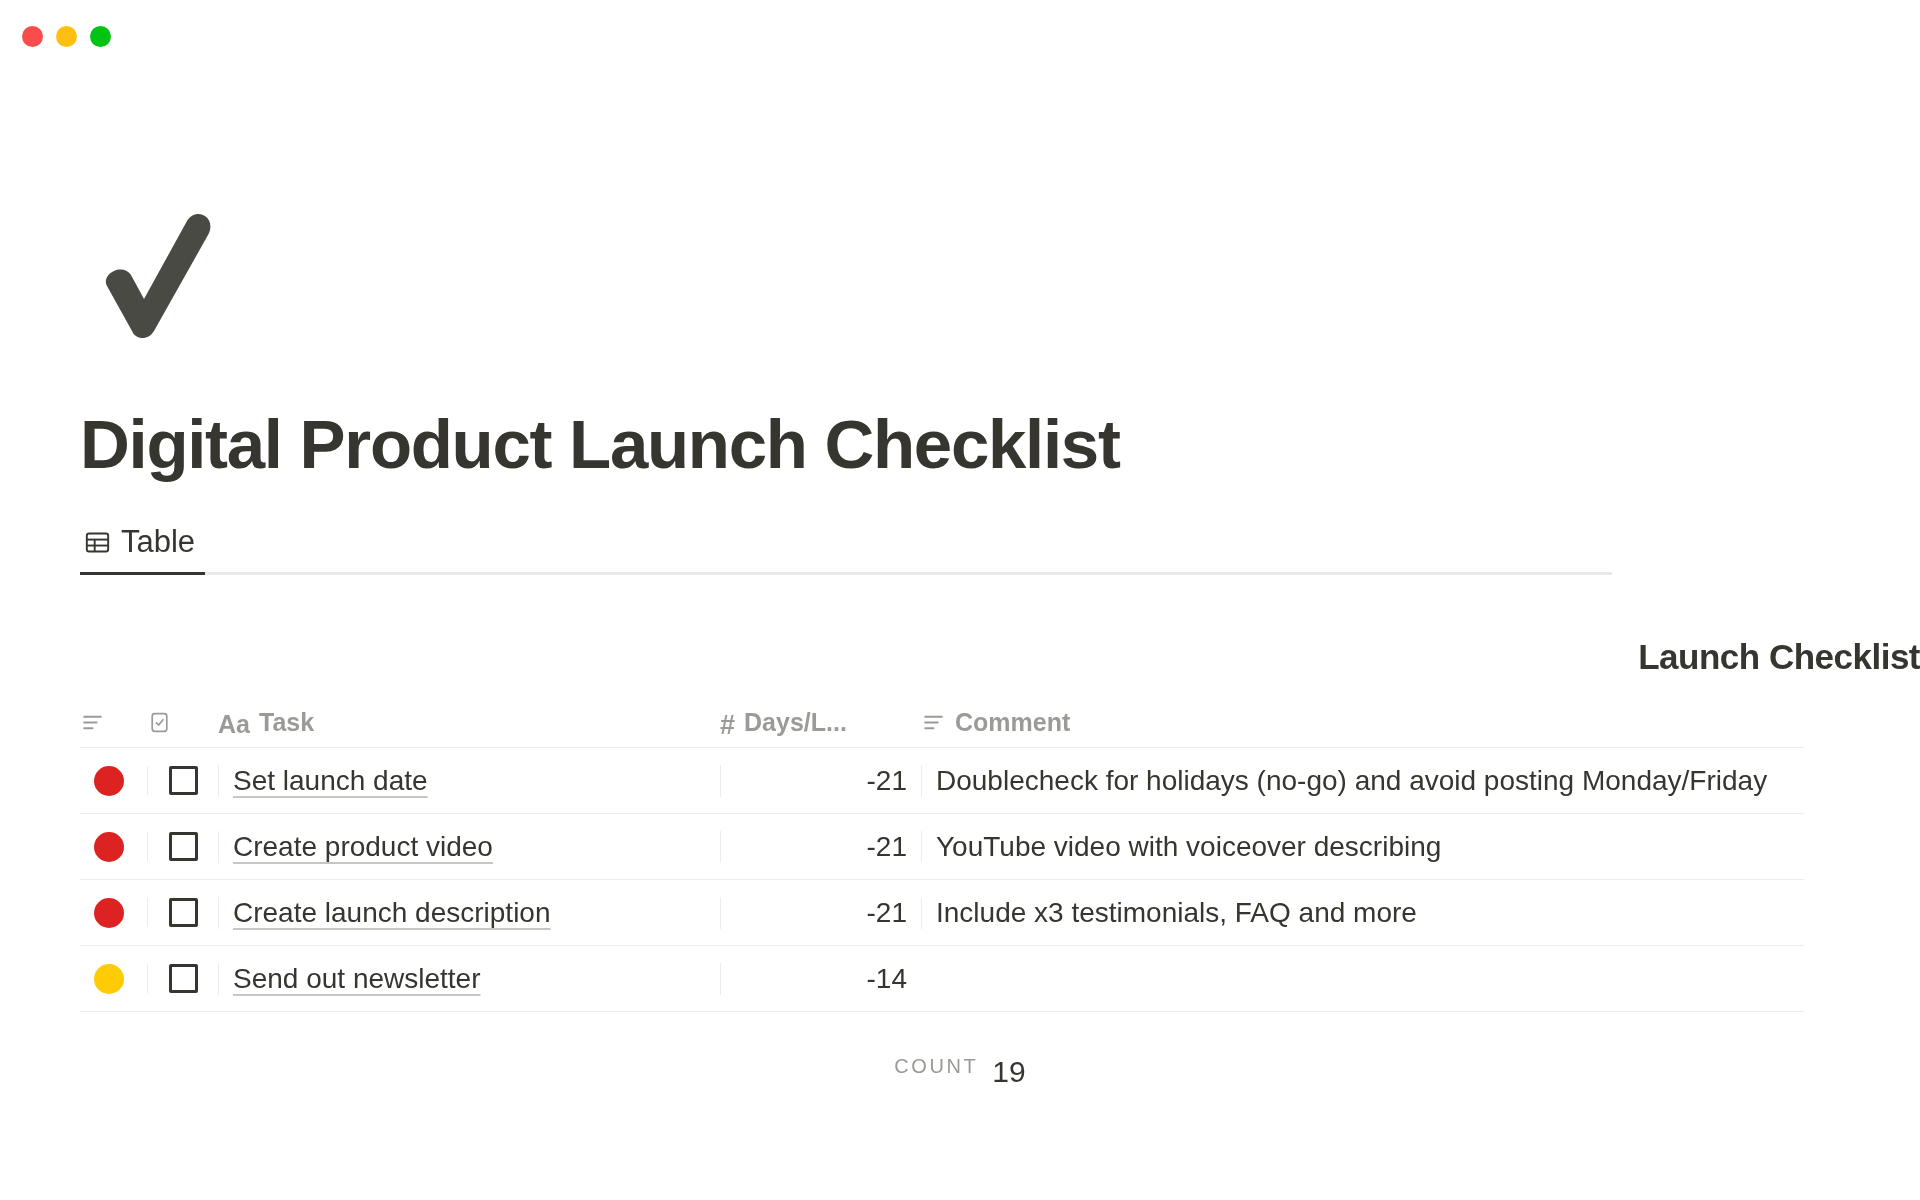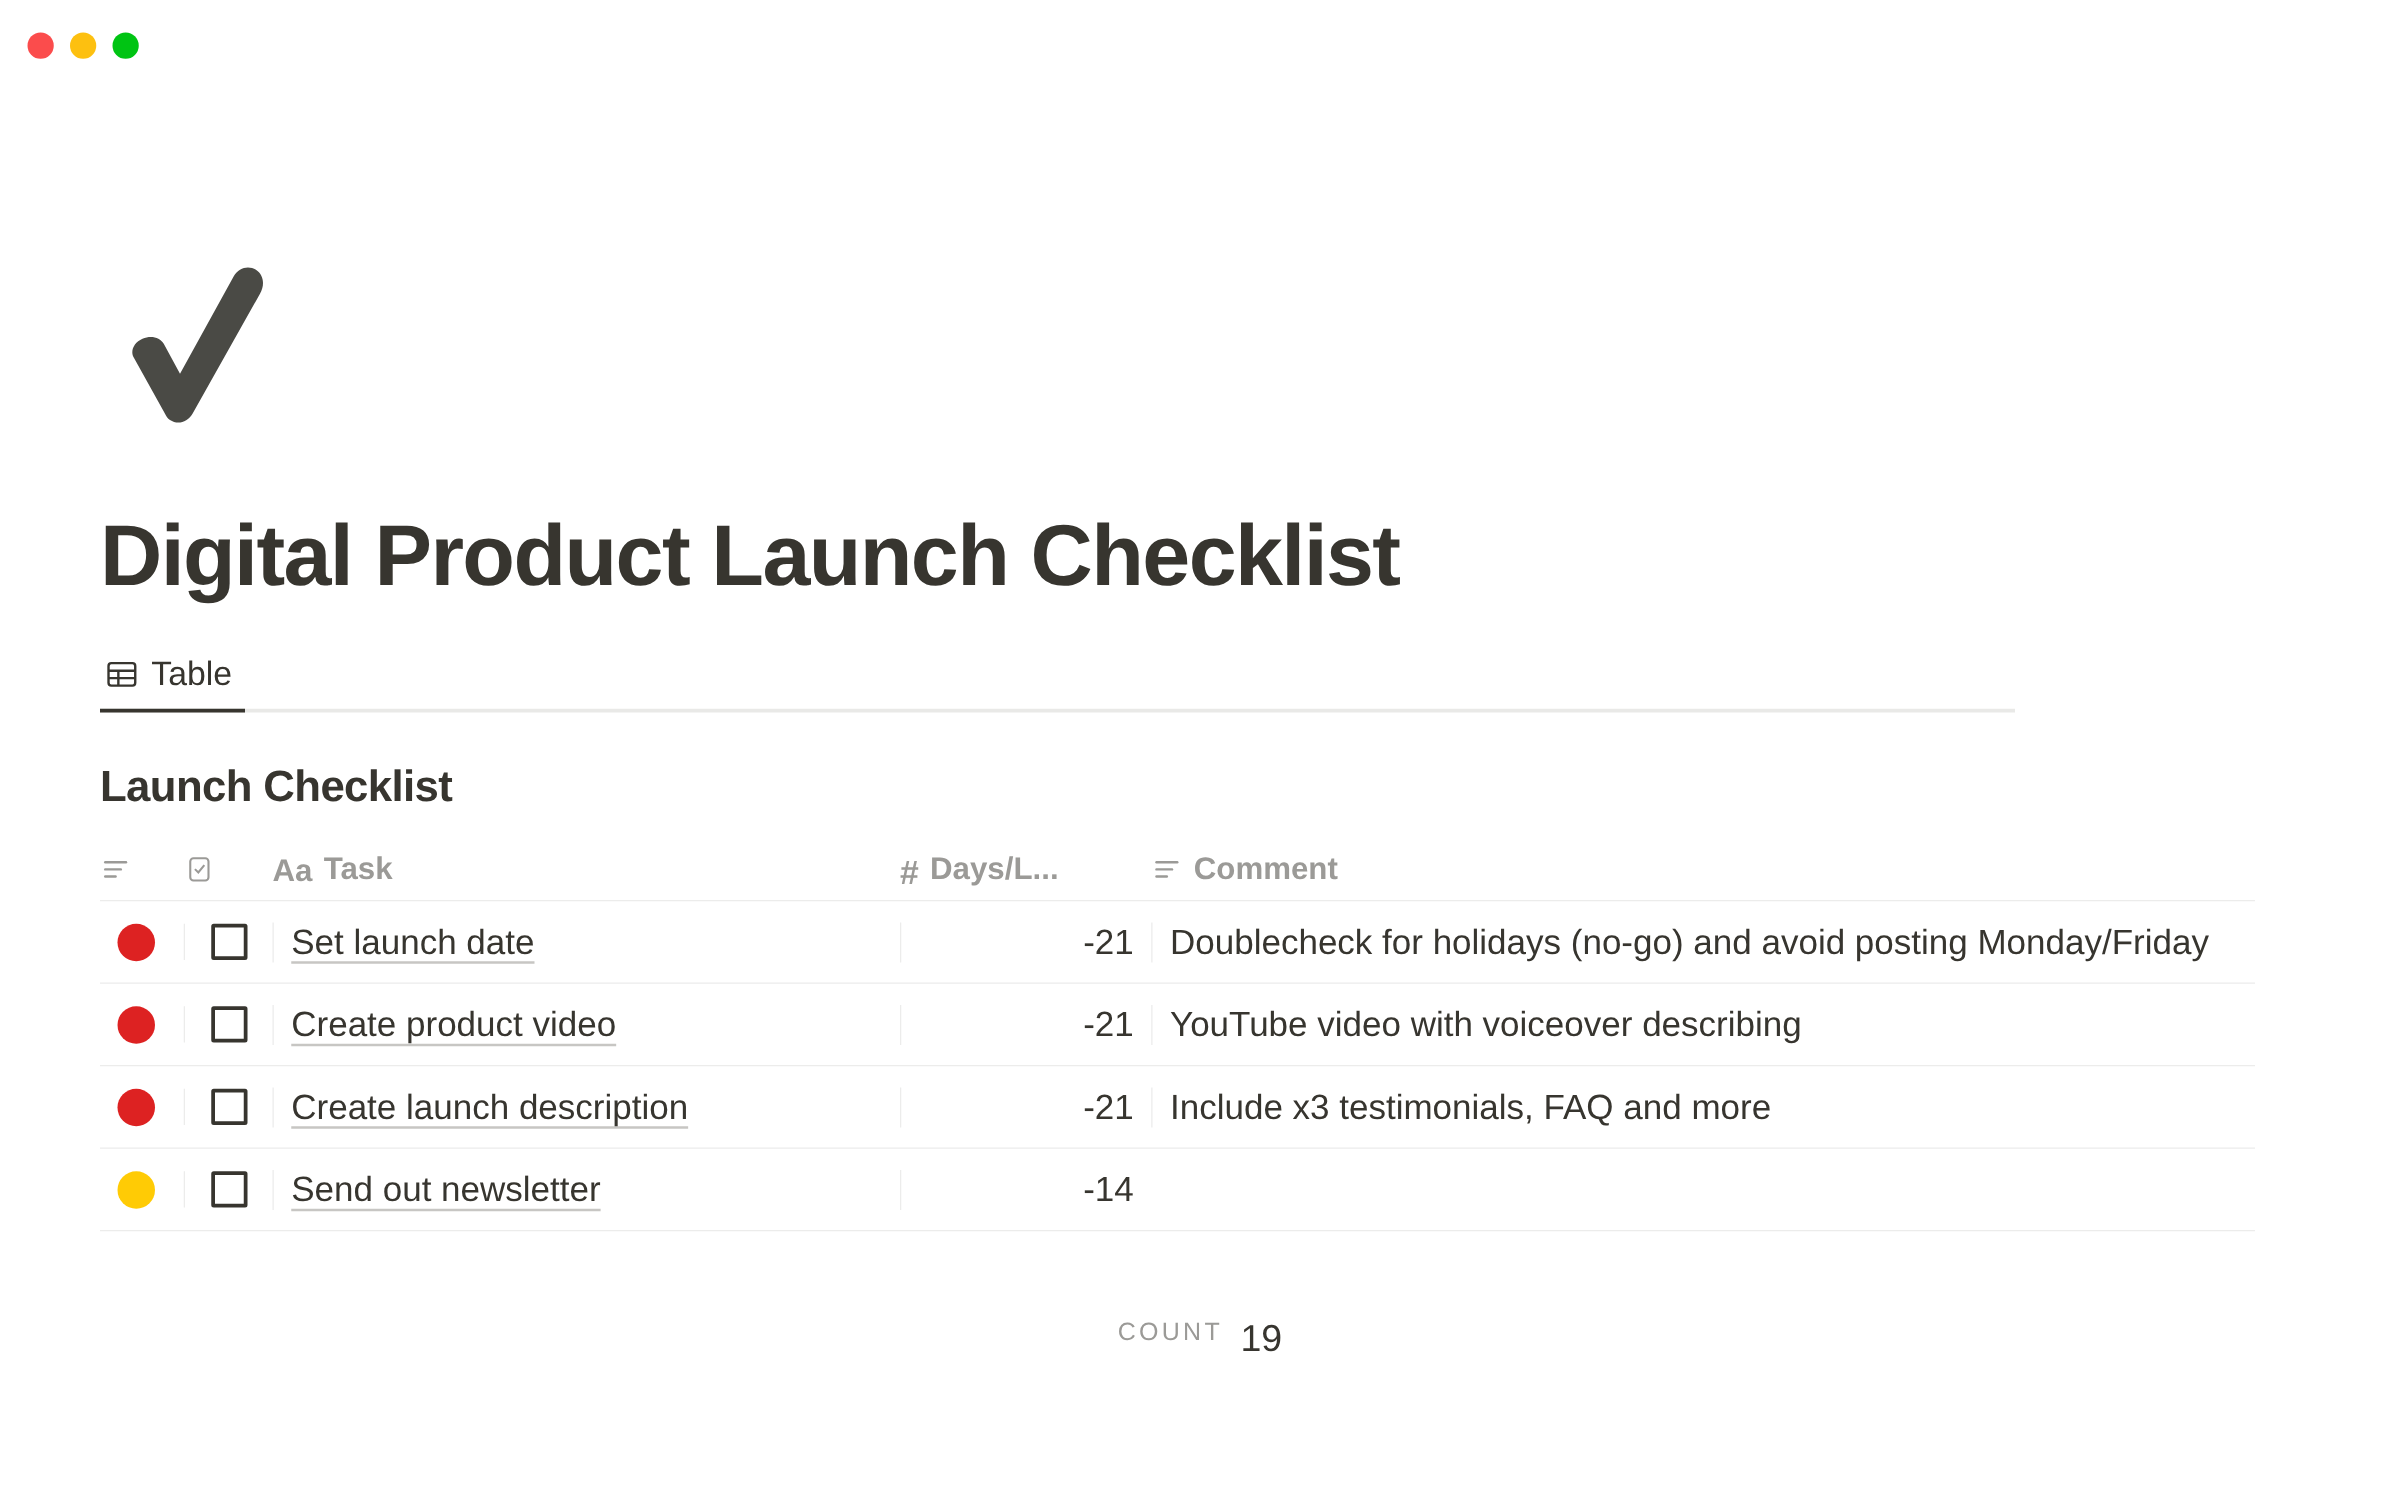--- a/index.html
+++ b/index.html
@@ -78,33 +78,34 @@
   }
   .tab.active::after {
     content: "";
     position: absolute;
     left: 0; right: 0; bottom: -3px;
     height: 3px;
     background: #37352f;
   }
   .tab-icon { width: 27px; height: 27px; display: block; }
   .tab-label {
-    font-size: 27px;
+    font-size: 31px;
     color: #37352f;
     font-weight: 400;
     white-space: nowrap;
   }
 
   
   .table-title {
-    margin-top: 40px;
+    margin-top: 62px;
     font-size: 35px;
     font-weight: 700;
     color: #37352f;
     letter-spacing: -0.5px;
+    text-align: right;
   }
 
   .table {
     margin-top: 20px;
     width: 1724px;
   }
 
   .th-row {
     display: flex;
     align-items: center;

